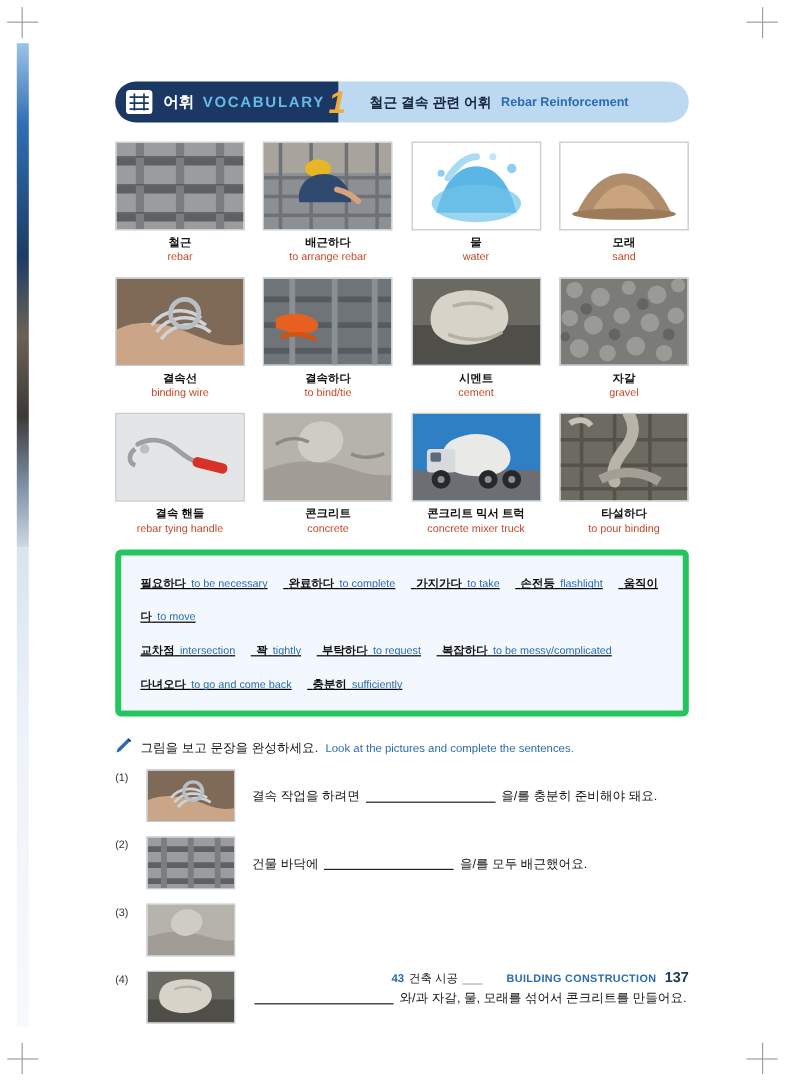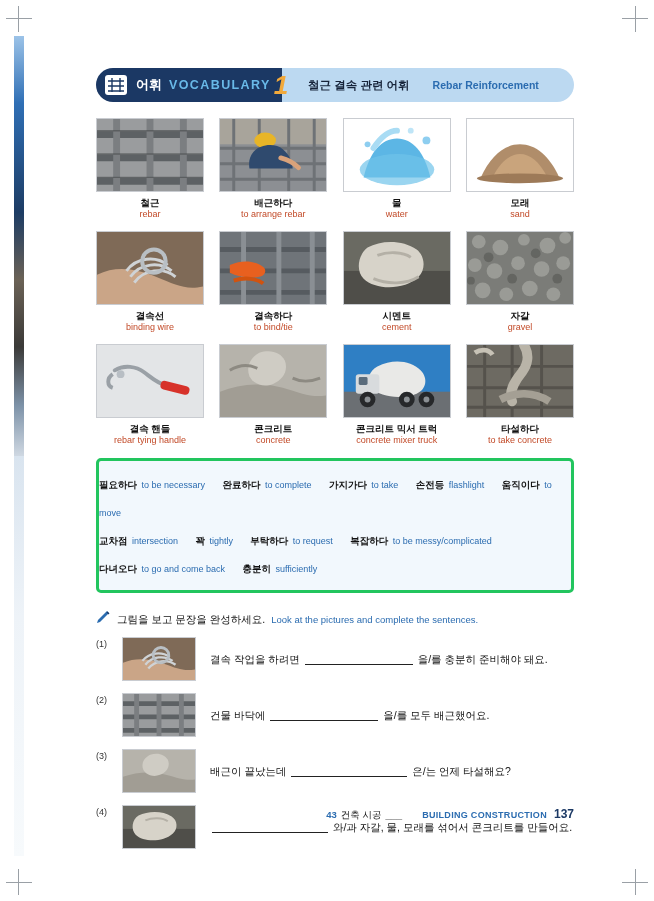--- a/index.html
+++ b/index.html
@@ -75,21 +75,20 @@
     font-style: italic;
     display: flex; align-items: center; justify-content: center;
     line-height: 1;
   }
   .vh-right {
     flex: 1;
     background: #bcd9f1;
     border-radius: 0 17px 17px 0;
     display: flex; align-items: center;
     padding-left: 26px;
-    gap: 15px;
   }
   .vh-topic-ko { color: #17243a; font-size: 11.5px; font-weight: bold; margin-right: 8px; }
   .vh-topic-en { color: #2b6cb0; font-size: 10.5px; font-weight: bold; }
 
   
   .grid { margin-top: 16px; }
   .grid-row { display: flex; justify-content: space-between; margin-bottom: 11px; }
   .cell { width: 108px; }
   .thumb {
     width: 108px; height: 74px;
@@ -99,25 +98,26 @@
     position: relative;
   }
   .thumb svg { display: block; width: 100%; height: 100%; }
   .cap { text-align: center; margin-top: 5px; line-height: 1.25; }
   .cap-ko { font-size: 9.5px; color: #111; font-weight: bold; }
   .cap-en { font-size: 9px; color: #c24a28; }
 
   
   .wordbox {
     margin-top: 12px;
-    border: 3px solid #22c55e;
+    border: 5px solid #22c55e;
     background: #f2f8fd;
     border-radius: 5px;
-    padding: 8px 12px 9px 0;
+    padding: 8px 12px 9px 16px;
     line-height: 1.75;
+    text-decoration: underline;
   }
   .wordbox .ko { font-size: 9.5px; color: #111; font-weight: bold; }
   .wordbox .en { font-size: 9px; color: #2b6cb0; }
   .wordbox .sp { display: inline-block; width: 13px; }
 
   
   .instruction {
     margin-top: 16px;
     display: flex; align-items: baseline;
   }
@@ -434,21 +434,21 @@
               <g stroke="#55524c" stroke-width="3">
                 <path d="M0 22h108M0 44h108M0 64h108M18 0v74M46 0v74M76 0v74"></path>
               </g>
               <path d="M58 0c6 10 4 20-2 28-8 10-14 20-10 30" stroke="#b9b4a8" stroke-width="10" fill="none" stroke-linecap="round"></path>
               <path d="M34 56c16-8 34-8 50 2" stroke="#a49f94" stroke-width="8" fill="none"></path>
               <path d="M8 8c6-4 14-4 18 2" stroke="#c7c2b6" stroke-width="5" fill="none"></path>
             </svg>
           </div>
           <div class="cap">
             <div class="cap-ko">타설하다</div>
-            <div class="cap-en">to take concrete</div>
+            <div class="cap-en">to pour binding</div>
           </div>
         </div>
       </div>
     </div>
 
     <div class="wordbox">
       <span class="ko">필요하다</span>
       <span class="en">to be necessary</span><span class="sp"></span>
       <span class="ko">완료하다</span>
       <span class="en">to complete</span><span class="sp"></span>
@@ -530,25 +530,20 @@
 
       <div class="q-row">
         <div class="q-num">(3)</div>
         <div class="q-thumb">
           <svg viewBox="0 0 74 44" preserveAspectRatio="none">
             <rect width="74" height="44" fill="#b6b3ab"></rect>
             <path d="M0 28c14-5 30-6 44-2s20 6 30 5v13H0z" fill="#a19d94"></path>
             <path d="M28 5c8-3 15 0 18 5 3 7-1 13-8 16-7 3-14 0-17-5-3-7 1-13 7-16z" fill="#cfccc4"></path>
           </svg>
         </div>
-        <div class="q-text">
-          <span>배근이 끝났는데</span>
-          <span class="blank long"></span>
-          <span>은/는 언제 타설해요?</span>
-        </div>
       </div>
 
       <div class="q-row">
         <div class="q-num">(4)</div>
         <div class="q-thumb">
           <svg viewBox="0 0 74 44" preserveAspectRatio="none">
             <rect width="74" height="44" fill="#6a6a62"></rect>
             <rect y="24" width="74" height="20" fill="#4f4e49"></rect>
             <path d="M16 10c10-5 25-5 34 1 6 4 7 13 1 18-10 9-30 9-38 1-5-5-4-16 3-20z" fill="#d7d3c9"></path>
             <path d="M23 15c7-3 18-3 23 1" stroke="#b4b0a6" stroke-width="2" fill="none"></path>

